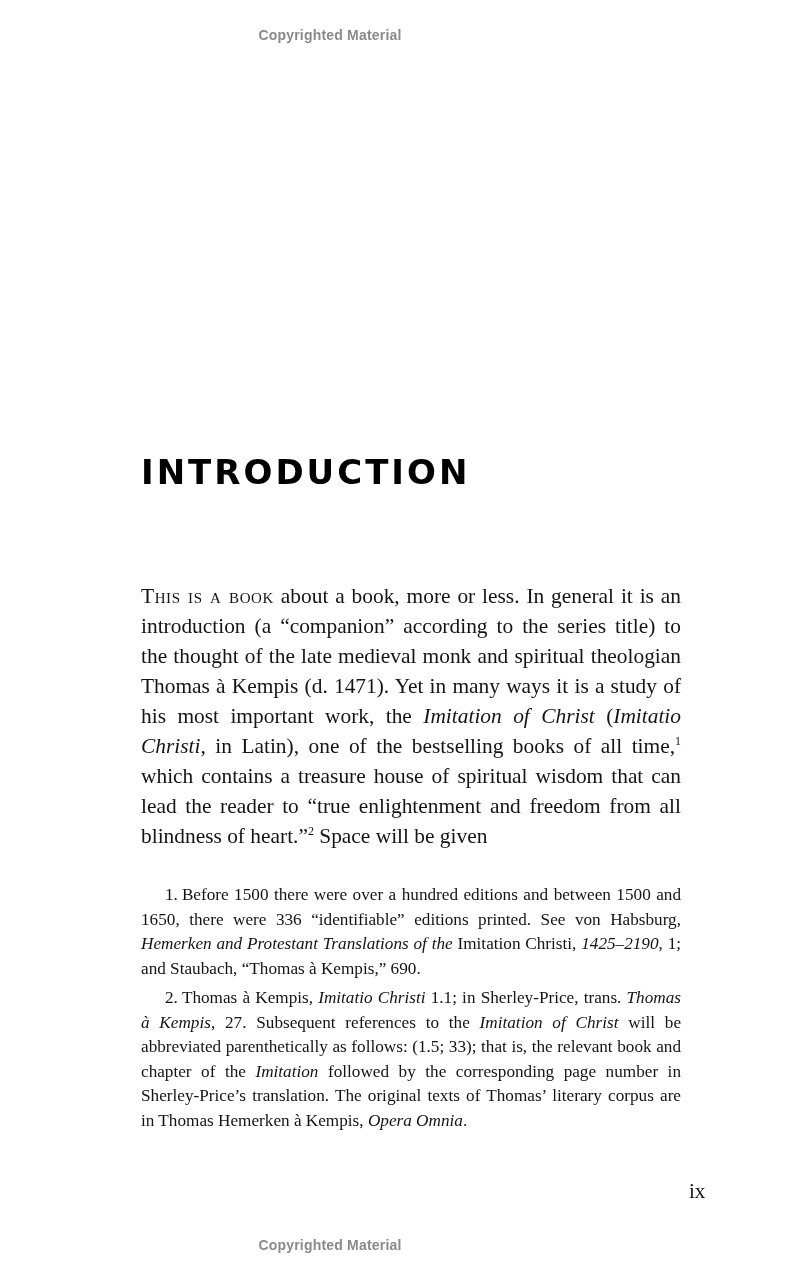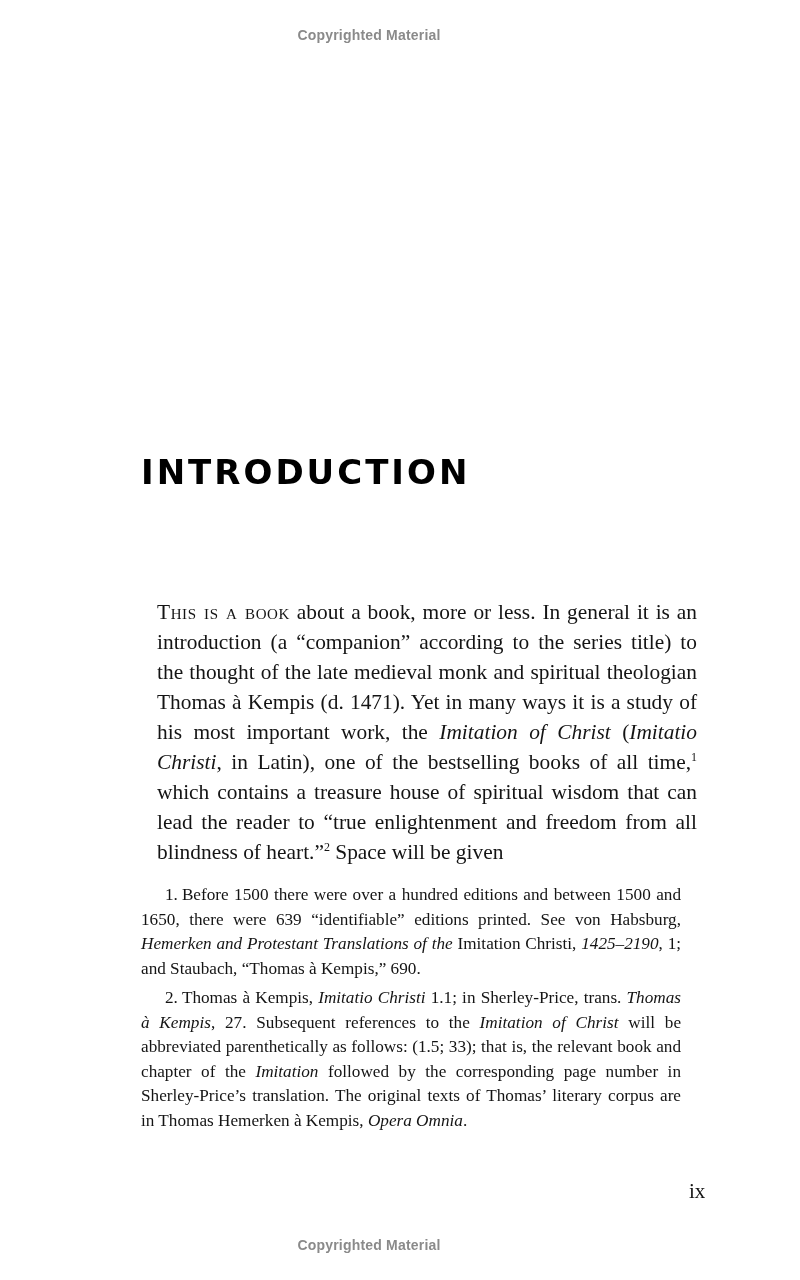--- a/index.html
+++ b/index.html
@@ -17,21 +17,20 @@
   .watermark {
     position: absolute;
     left: 0;
     width: 660px;
     text-align: center;
     font-family: "Liberation Sans", sans-serif;
     font-weight: bold;
     font-size: 14px;
     color: #8a8a8a;
     letter-spacing: 0.2px;
-    margin-left: 39px;
   }
   .watermark.top { top: 27px; }
   .watermark.bottom { top: 1237px; }
 
   .chapter-title {
     position: absolute;
     left: 141px;
     top: 450px;
     font-family: "DejaVu Sans", sans-serif;
     font-weight: bold;
@@ -45,21 +44,21 @@
 
   .body-text {
     position: absolute;
     left: 141px;
     top: 581px;
     width: 540px;
     font-family: "Liberation Serif", serif;
     font-size: 21.4px;
     line-height: 30px;
     text-align: justify;
-    margin: 16px;
+    margin: 0;
     color: #141414;
   }
   .smallcaps {
     font-variant: small-caps;
     letter-spacing: 0.6px;
   }
   sup.fnref {
     font-size: 12px;
     line-height: 0;
     vertical-align: 8px;
@@ -97,19 +96,19 @@
 </head>
 <body>
 
 <div class="watermark top">Copyrighted Material</div>
 
 <h1 class="chapter-title">INTRODUCTION</h1>
 
 <p class="body-text"><span class="smallcaps">This is a book</span><span> about a book, more or less. In general it is an introduction (a “companion” according to the series title) to the thought of the late medieval monk and spiritual theologian Thomas à Kempis (d. 1471). Yet in many ways it is a study of his most important work, the </span><em>Imitation of Christ</em><span> (</span><em>Imitatio Christi</em><span>, in Latin), one of the bestselling books of all time,</span><sup class="fnref">1</sup><span> which contains a treasure house of spiritual wisdom that can lead the reader to “true enlightenment and freedom from all blindness of heart.”</span><sup class="fnref">2</sup><span> Space will be given</span></p>
 
 <div class="footnotes">
-  <p class="footnote"><span class="num">1.</span><span>Before 1500 there were over a hundred editions and between 1500 and 1650, there were 639 “identifiable” editions printed. See von Habsburg, </span><em>Hemerken and Protestant Translations of the</em><span> Imitation Christi, </span><em>1425–2190</em><span>, 1; and Staubach, “Thomas à Kempis,” 690.</span></p>
+  <p class="footnote"><span class="num">1.</span><span>Before 1500 there were over a hundred editions and between 1500 and 1650, there were 336 “identifiable” editions printed. See von Habsburg, </span><em>Hemerken and Protestant Translations of the</em><span> Imitation Christi, </span><em>1425–2190</em><span>, 1; and Staubach, “Thomas à Kempis,” 690.</span></p>
   <p class="footnote"><span class="num">2.</span><span>Thomas à Kempis, </span><em>Imitatio Christi</em><span> 1.1; in Sherley-Price, trans. </span><em>Thomas à Kempis</em><span>, 27. Subsequent references to the </span><em>Imitation of Christ</em><span> will be abbreviated parenthetically as follows: (1.5; 33); that is, the relevant book and chapter of the </span><em>Imitation</em><span> followed by the corresponding page number in Sherley-Price’s translation. The original texts of Thomas’ literary corpus are in Thomas Hemerken à Kempis, </span><em>Opera Omnia</em><span>.</span></p>
 </div>
 
 <div class="page-number">ix</div>
 
 <div class="watermark bottom">Copyrighted Material</div>
 
 </body></html>

